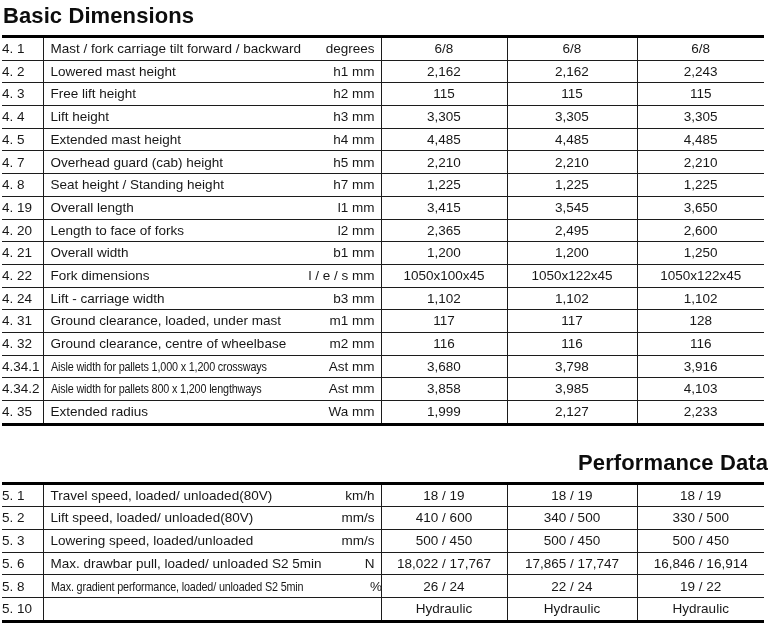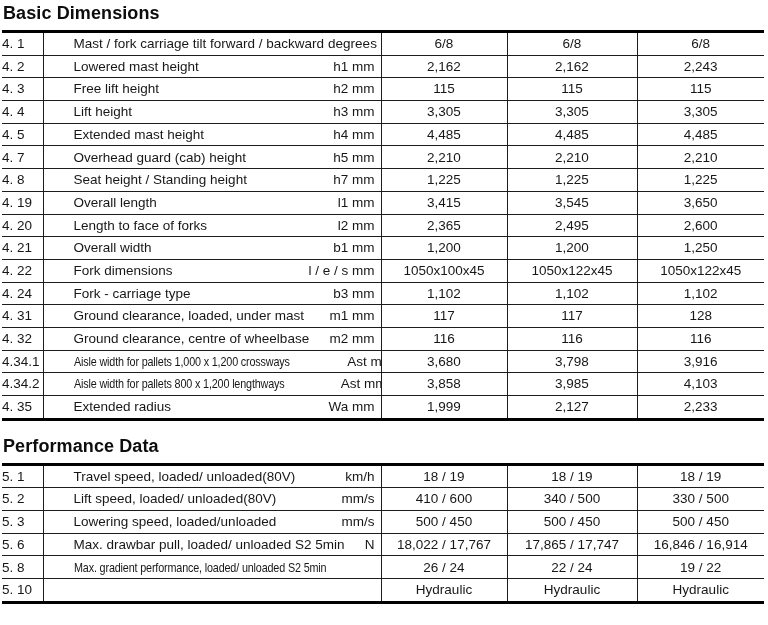--- a/index.html
+++ b/index.html
@@ -11,28 +11,29 @@
     width: 768px;
     height: 625px;
     box-sizing: border-box;
     padding-top: 1px;
     font-family: "Liberation Sans", sans-serif;
     color: #111111;
     overflow: hidden;
   }
   section { display: block; }
   h2.section-title {
-    font-size: 18px;
+    font-size: 22px;
     font-weight: 700;
     letter-spacing: 0.1px;
     color: #0d0d0d;
     margin: 2px 0 6px 3px;
   }
   section.second h2.section-title {
-    margin-top: 15px;
+    margin-top: 24px;
+    text-align: right;
   }
   table.spec-table {
     border-collapse: collapse;
     table-layout: fixed;
     width: 762px;
     margin-left: 2px;
     border-top: 3px solid #000000;
     border-bottom: 3px solid #000000;
   }
   table.spec-table col.c-num  { width: 41px; }
@@ -58,21 +59,20 @@
   td.desc {
     border-right: 1.4px solid #1c1c1c;
     overflow: hidden;
   }
   .desc-in {
     display: flex;
     justify-content: space-between;
     align-items: baseline;
     padding: 0 6px 0 7px;
     width: auto;
-    margin-left: 23px;
   }
   .label {
     white-space: nowrap;
   }
   .label.condensed {
     display: inline-block;
     transform: scaleX(0.80);
     transform-origin: 0 60%;
     letter-spacing: -0.2px;
   }
@@ -234,21 +234,21 @@
           </div>
         </td>
         <td class="val">1050x100x45</td>
         <td class="val">1050x122x45</td>
         <td class="val">1050x122x45</td>
       </tr>
         <tr>
         <td class="num">4. 24</td>
         <td class="desc">
           <div class="desc-in">
-            <span class="label">Fork - carriage type</span>
+            <span class="label">Lift - carriage width</span>
             <span class="unit">b3 mm</span>
           </div>
         </td>
         <td class="val">1,102</td>
         <td class="val">1,102</td>
         <td class="val">1,102</td>
       </tr>
         <tr>
         <td class="num">4. 31</td>
         <td class="desc">

